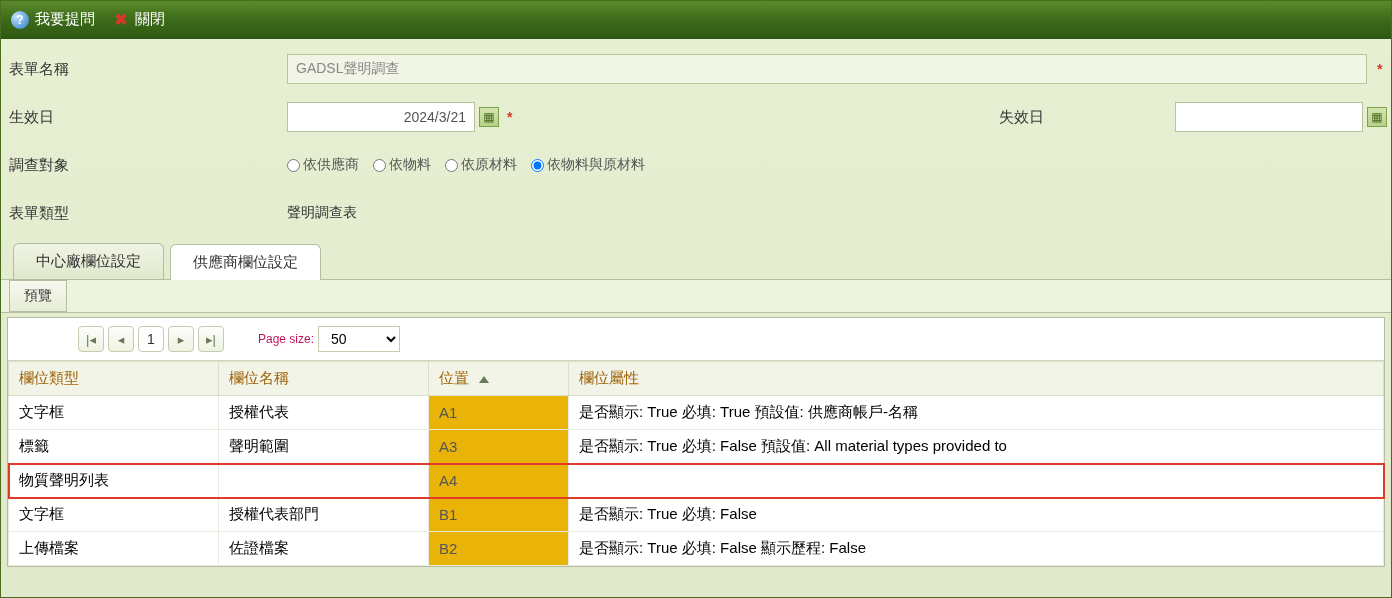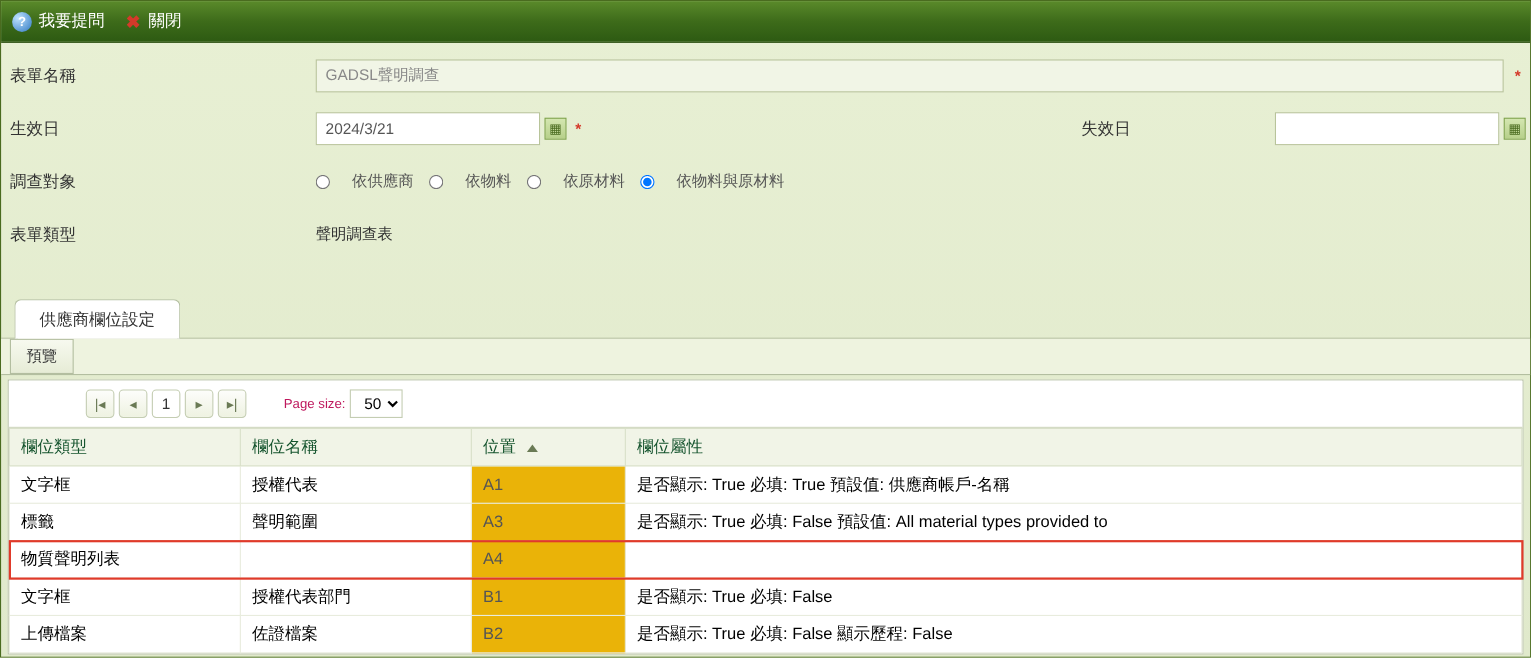--- a/index.html
+++ b/index.html
@@ -84,34 +84,34 @@
     padding: 0 8px;
     font-size: 14px;
     color: #555;
   }
   .text-input.readonly {
     background: #f1f5e6;
     color: #888;
   }
   .wide { flex: 1; max-width: 1080px; }
   .date-wrap { display: flex; align-items: center; gap: 4px; }
-  .date-input { width: 204px; }
+  .date-input { width: 188px; text-align: right; }
   .cal-icon {
     width: 20px; height: 20px;
     border: 1px solid #7fa34a;
     background: linear-gradient(#d4e6b0,#b7d08a);
     display: inline-flex;
     align-items: center; justify-content: center;
     color: #4a6b1f;
     font-size: 12px;
     cursor: pointer;
   }
   .req { color: #d43a2a; font-weight: bold; padding-left: 4px; }
   .radio-group { display: flex; gap: 14px; align-items: center; color:#555;}
-  .radio-group label { display:flex; align-items:center; gap:20px; }
+  .radio-group label { display:flex; align-items:center; gap:3px; }
   .right-label { width: 180px; color:#333; font-size:15px; padding-left:10px;}
   .tabs-row {
     display: flex;
     align-items: flex-end;
     padding-left: 12px;
     border-bottom: 1px solid #b3bea0;
     margin-top: 4px;
   }
   .tab {
     padding: 8px 22px;
@@ -121,21 +121,20 @@
     border-radius: 6px 6px 0 0;
     margin-right: 6px;
     color: #333;
     cursor: pointer;
     font-size: 15px;
   }
   .tab.active {
     background: #fff;
     position: relative;
     top: 1px;
-    margin-top: 28px;
   }
   .subtabs-row {
     display: flex;
     padding-left: 8px;
     background: #eef3df;
     border-bottom: 1px solid #b3bea0;
   }
   .subtab {
     padding: 6px 14px;
     border: 1px solid #b3bea0;
@@ -172,36 +171,36 @@
     border: 1px solid #c4cdb2;
     display:flex;align-items:center;justify-content:center;
     background:#fff;
     border-radius:4px;
   }
   .pagesize-label { margin-left: 30px; color:#be185d; font-size:12px;}
   .pagesize-select {
     height: 26px;
     border: 1px solid #c4cdb2;
     background: #fff;
-    padding: 0 2px 0 8px;
+    padding: 0 36px 0 8px;
     font-size: 14px;
     cursor: pointer;
   }
   table.grid {
     width: 100%;
     border-collapse: collapse;
   }
   table.grid th {
     text-align: left;
     font-weight: normal;
     background: #f1f4e7;
     border: 1px solid #d9e0c9;
     padding: 7px 10px;
     font-size: 15px;
-    color:#14532d;
+    color:#a16207;
   }
   table.grid td {
     border: 1px solid #e8ecdd;
     padding: 7px 10px;
     font-size: 15px;
     color:#000000;
   }
   table.grid td.pos { background: #eab308; color:#555; }
   tr.highlight td {
     box-shadow: inset 0 0 0 9999px rgba(255,0,0,0);
@@ -293,20 +292,21 @@
     <div class="form-row">
       <div class="form-label">表單類型</div>
       <div class="form-field">
         <span>聲明調查表</span>
       </div>
     </div>
 
   </div>
 
   <div class="tabs-row">
+    <div class="tab">中心廠欄位設定</div>
     <div class="tab active">供應商欄位設定</div>
   </div>
 
   <div class="subtabs-row">
     <div class="subtab">預覽</div>
   </div>
 
   <div class="grid-wrap">
 
     <div class="pager">

